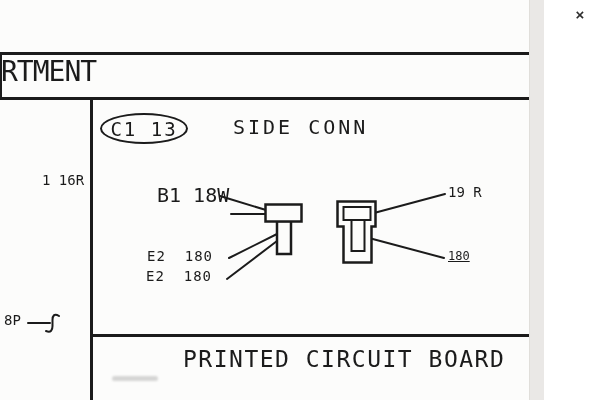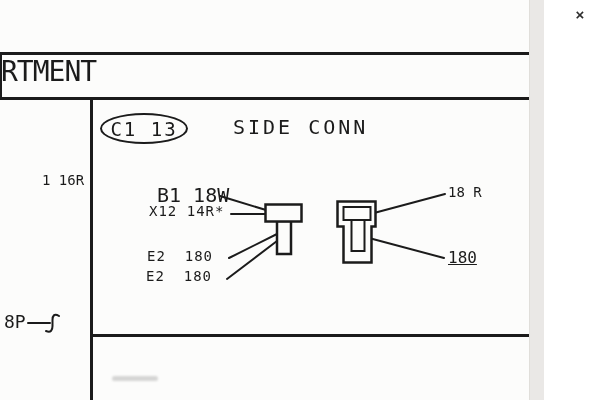--- a/index.html
+++ b/index.html
@@ -10,28 +10,28 @@
   
   .paper { position:absolute; left:0; top:0; width:529px; height:400px; background:#fcfcfb; }
   .ink-h, .ink-v { position:absolute; background:#1b1b1b; }
   .txt { position:absolute; white-space:pre; line-height:1; color:#1b1b1b; }
 
   .t-header  { left:1px;  top:58px;  font-size:28px; letter-spacing:-1px; }
   .t-title   { left:233px; top:117px; font-size:20px; letter-spacing:3px; }
   .t-caption { left:251px; top:305px; font-size:16px; letter-spacing:1px; }
   .t-pcb     { left:183px; top:348px; font-size:23px; letter-spacing:1.5px; }
   .t-margin-top    { left:2px; top:173px; font-size:14px;margin-left:40px; }
-  .t-margin-bottom { left:4px; top:313px; font-size:18px; }
+  .t-margin-bottom { left:4px; top:313px; font-size:14px; }
 
   .t-b1   { left:157px; top:185px; font-size:20px; }
   .t-x12  { left:149px; top:204px; font-size:14px; letter-spacing:1px; }
   .t-e2a  { left:147px; top:249px; font-size:14px; letter-spacing:1px; }
   .t-e2b  { left:146px; top:269px; font-size:14px; letter-spacing:1px; }
   .t-r18  { left:448px; top:185px; font-size:14px; }
-  .t-r180 { left:448px; top:250px; font-size:16px;text-decoration:underline; }
+  .t-r180 { left:448px; top:250px; font-size:12px;text-decoration:underline; }
 
   .oval {
     position:absolute; border:2.5px solid #1b1b1b; border-radius:50%;
     display:flex; align-items:center; justify-content:center;
     background:transparent; box-sizing:border-box;
   }
   .oval-c113 { left:100px; top:113px; width:88px; height:31px; }
   .oval-c114 { left:95px;  top:347px; width:83px; height:29px; }
   .oval span { font-size:19px; letter-spacing:2px; white-space:pre; }
 
@@ -72,24 +72,23 @@
 
     <div class="txt t-margin-top">1 16R</div>
     <div class="txt t-margin-bottom">8P</div>
 
     <div class="oval oval-c113">
       <span>C1 13</span>
     </div>
     <div class="txt t-title">SIDE CONN</div>
 
     <div class="txt t-b1">B1 18W</div>
-    <div class="txt t-x12">X12 14R*</div>
     <div class="txt t-e2a">E2  180</div>
     <div class="txt t-e2b">E2  180</div>
-    <div class="txt t-r18">18 R</div>
+    <div class="txt t-r18">19 R</div>
     <div class="txt t-r180">180</div>
 
     <svg class="overlay" width="529" height="400" viewBox="0 0 529 400">
       <g stroke="#1b1b1b" stroke-width="2" stroke-linecap="round" fill="none">
 
         <line x1="220" y1="196" x2="266" y2="210"></line>
         <line x1="231" y1="214" x2="266" y2="214"></line>
         <line x1="229" y1="258" x2="277" y2="234"></line>
         <line x1="227" y1="279" x2="277" y2="241"></line>
         <line x1="445" y1="194" x2="374" y2="213"></line>
@@ -105,20 +104,21 @@
       </g>
 
       <g>
         <path d="M337.5,201.5 H375.5 V226.5 H371.5 V262.5 H343.5 V226.5 H337.5 Z" fill="#fcfcfb" stroke="#1b1b1b" stroke-width="2.5"></path>
         <rect x="343.5" y="207" width="27" height="13" fill="none" stroke="#1b1b1b" stroke-width="2"></rect>
         <path d="M351.5,220 V251 H364.5 V220" fill="none" stroke="#1b1b1b" stroke-width="2"></path>
       </g>
     </svg>
 
 
+    <div class="txt t-pcb">PRINTED CIRCUIT BOARD</div>
 
     <div class="smudge"></div>
   </div>
 
   <div class="scrollbar"></div>
   <div class="side-panel"></div>
   <button class="close-btn">
     <span>×</span>
   </button>
 

